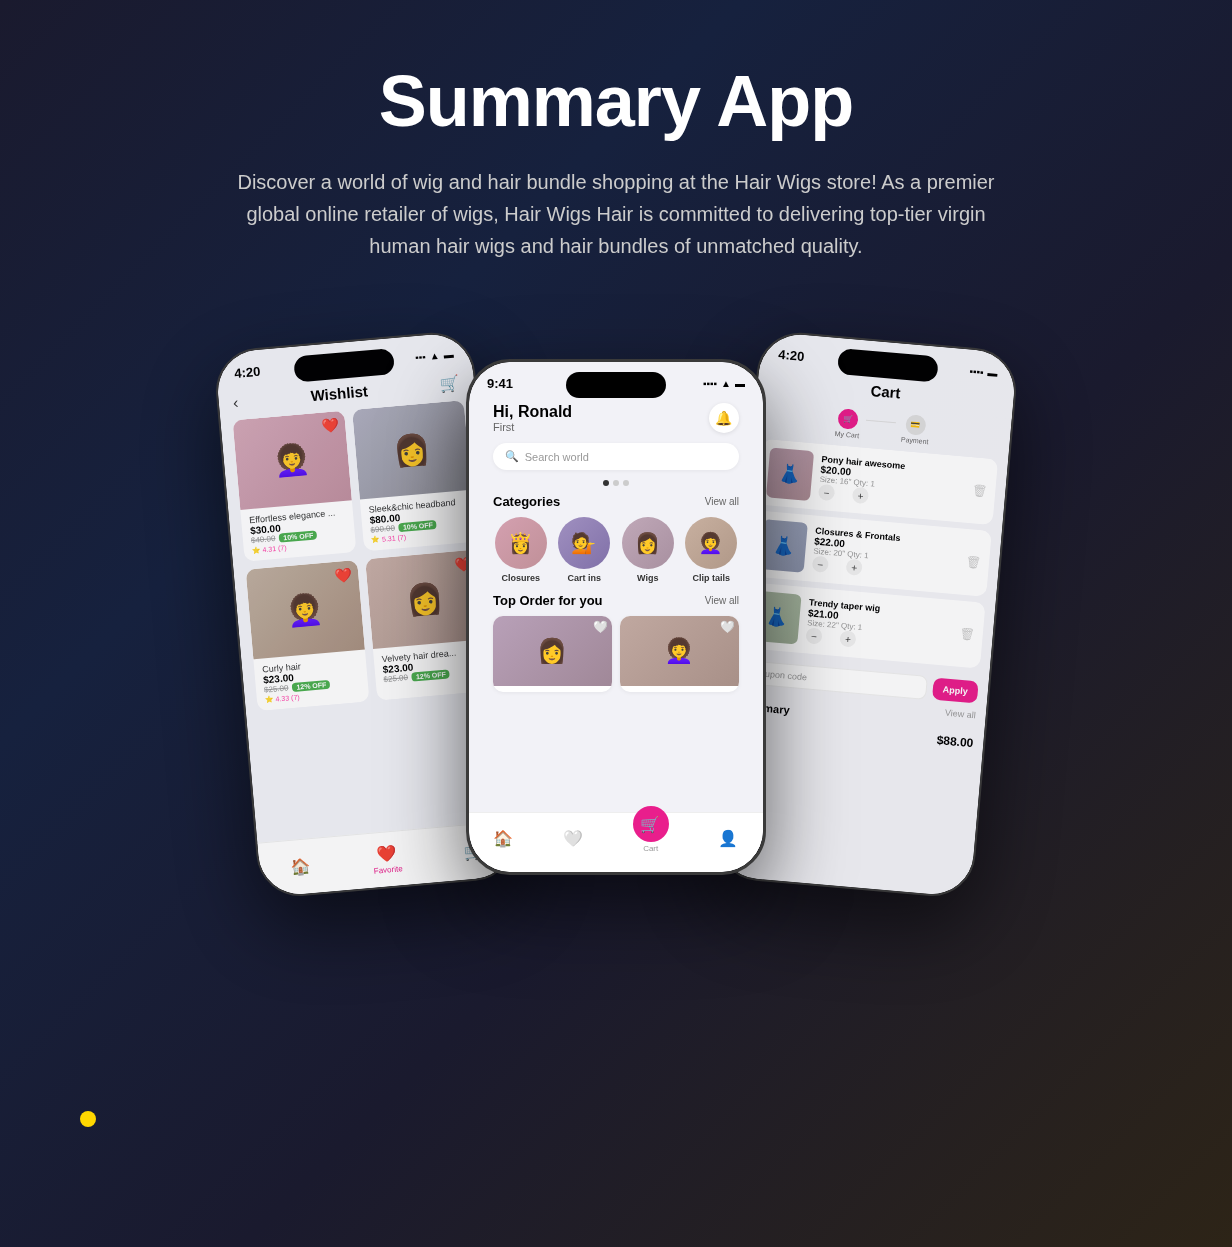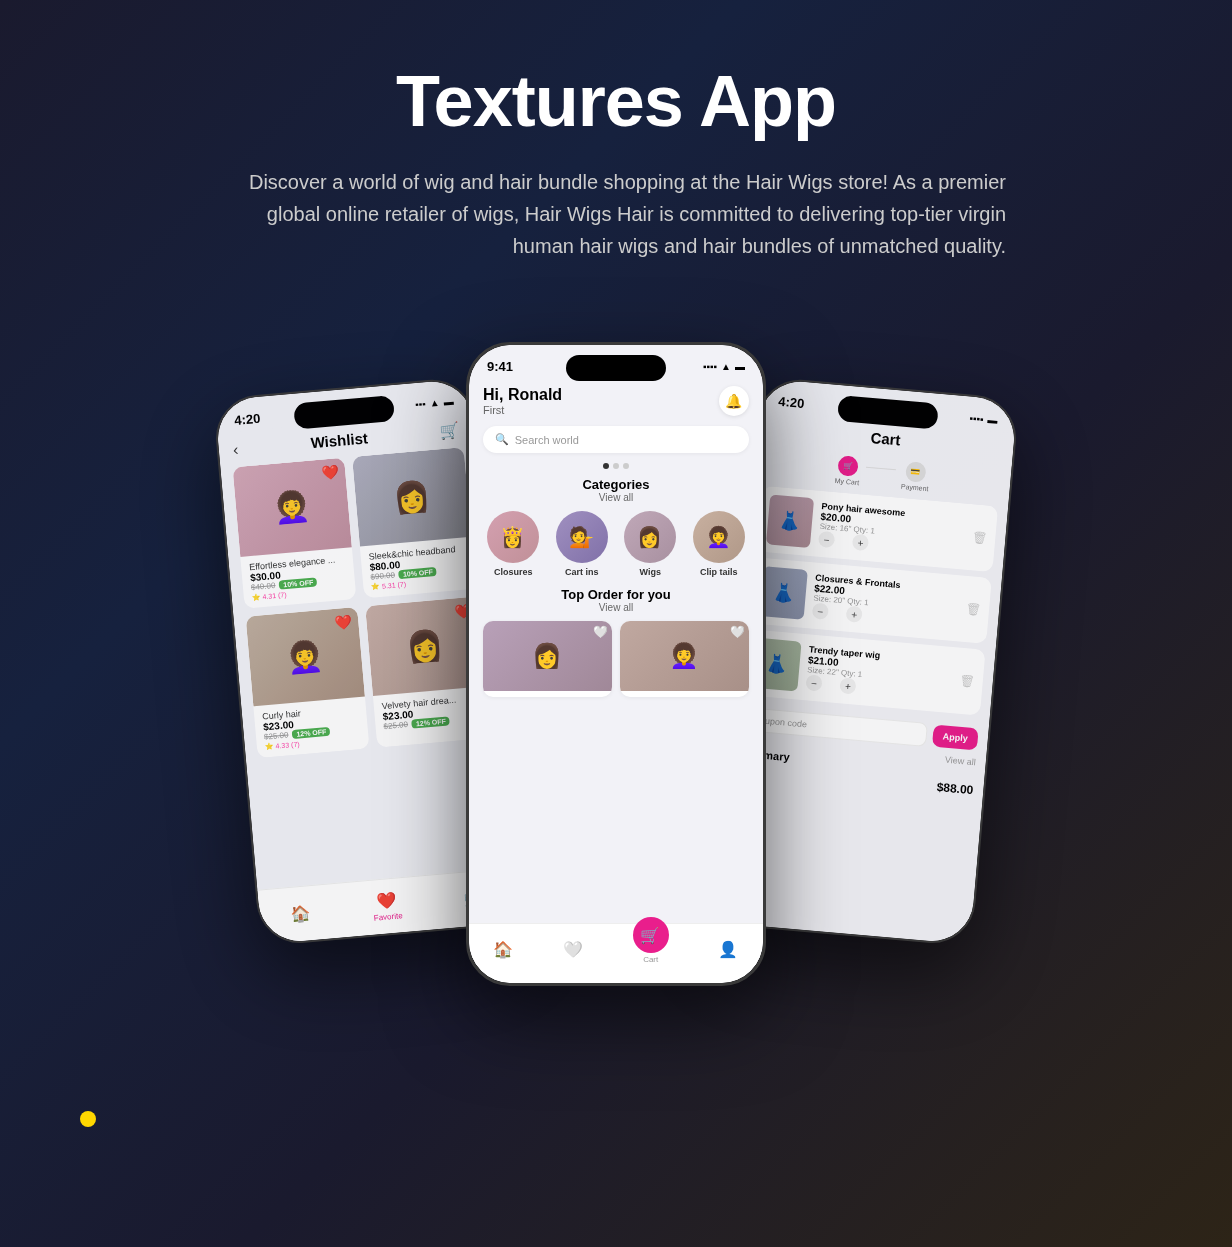--- a/index.html
+++ b/index.html
@@ -29,21 +29,20 @@
       margin-bottom: 24px;
       letter-spacing: -1px;
     }
 
     .header p {
       font-size: 20px;
       line-height: 1.6;
       color: #ccc;
       max-width: 780px;
       margin: 0 auto;
-      text-align: right;
     }
 
     .phones-container {
       display: flex;
       align-items: center;
       justify-content: center;
       gap: 0;
       position: relative;
       margin-top: 30px;
     }
@@ -53,21 +52,21 @@
       border-radius: 44px;
       background: #1c1c1e;
       border: 2px solid #3a3a3a;
       position: relative;
       overflow: hidden;
       box-shadow: 0 30px 80px rgba(0,0,0,0.6), inset 0 1px 0 rgba(255,255,255,0.1);
     }
 
     .phone-center {
       width: 300px;
-      height: 644px;
+      height: 516px;
       z-index: 10;
       border-width: 3px;
     }
 
     .phone-left {
       width: 260px;
       height: 550px;
       z-index: 5;
       transform: rotate(-5deg) translateX(30px);
       opacity: 0.95;
@@ -113,21 +112,21 @@
       font-weight: 600;
       color: #000;
       background: #f2f2f7;
     }
 
     .status-time { font-size: 13px; font-weight: 700; }
     .status-icons { display: flex; gap: 4px; align-items: center; font-size: 10px; }
 
     
     .home-screen-content {
-      padding: 8px 14px 0;
+      padding: 8px 24px 0;
       height: calc(100% - 50px);
       overflow: hidden;
       background: #f2f2f7;
     }
 
     .greeting-row {
       display: flex;
       justify-content: space-between;
       align-items: flex-start;
       margin-bottom: 10px;
@@ -186,21 +185,20 @@
       display: flex; gap: 4px; justify-content: center; margin-bottom: 8px;
     }
     .dot { width: 6px; height: 6px; border-radius: 50%; background: #ccc; }
     .dot.active { background: #333; }
 
     .section-header {
       display: flex;
       justify-content: space-between;
       align-items: center;
       margin-bottom: 8px;
-      flex-direction: column;
     }
     .section-title { font-size: 13px; font-weight: 700; color: #000; }
     .view-all { font-size: 10px; color: #666; }
 
     .categories-row {
       display: flex;
       gap: 8px;
       margin-bottom: 10px;
     }
 
@@ -459,21 +457,21 @@
       bottom: 80px; left: 60px;
       width: 16px; height: 16px;
       border-radius: 50%;
       background: #ffd700;
     }
   </style>
 </head>
 <body>
 
 <div class="header">
-  <h1>Textures App</h1>
+  <h1>Summary App</h1>
   <p>Discover a world of wig and hair bundle shopping at the Hair Wigs store! As a premier global online retailer of wigs, Hair Wigs Hair is committed to delivering top-tier virgin human hair wigs and hair bundles of unmatched quality.</p>
 </div>
 
 <div class="phones-container">
 
   <div class="phone phone-left">
     <div class="phone-notch"></div>
     <div class="phone-screen">
 
       <div class="status-bar">

